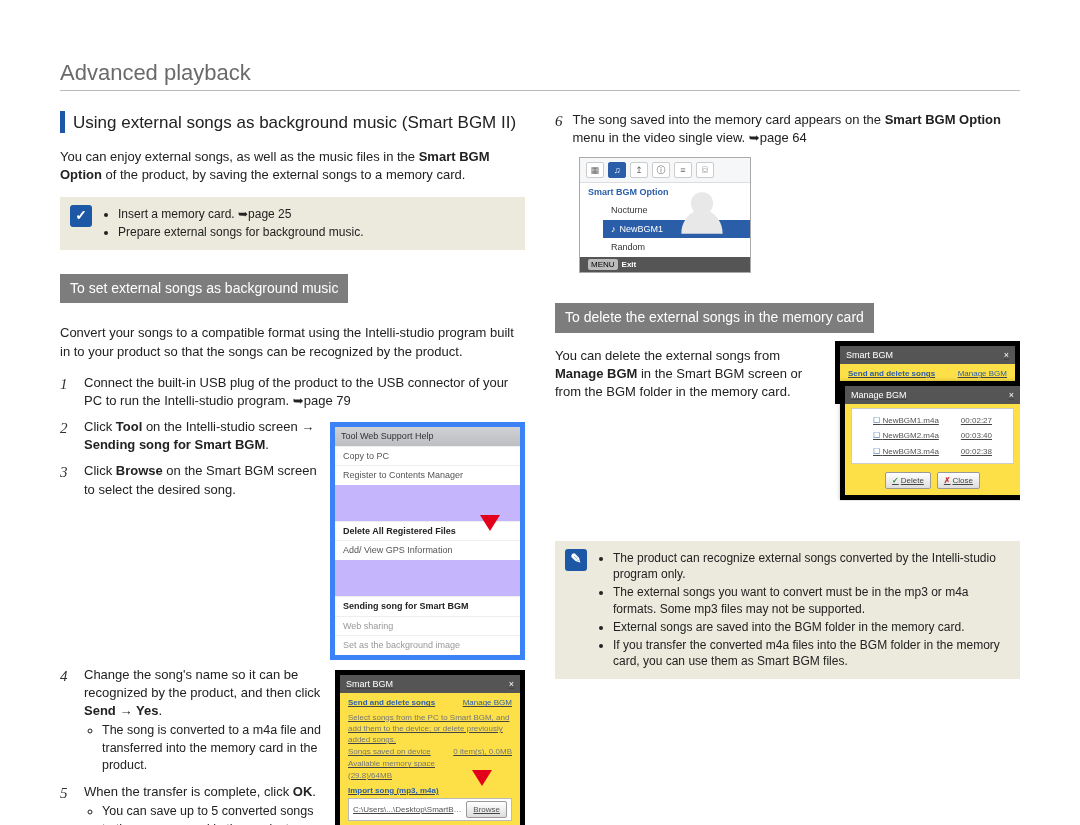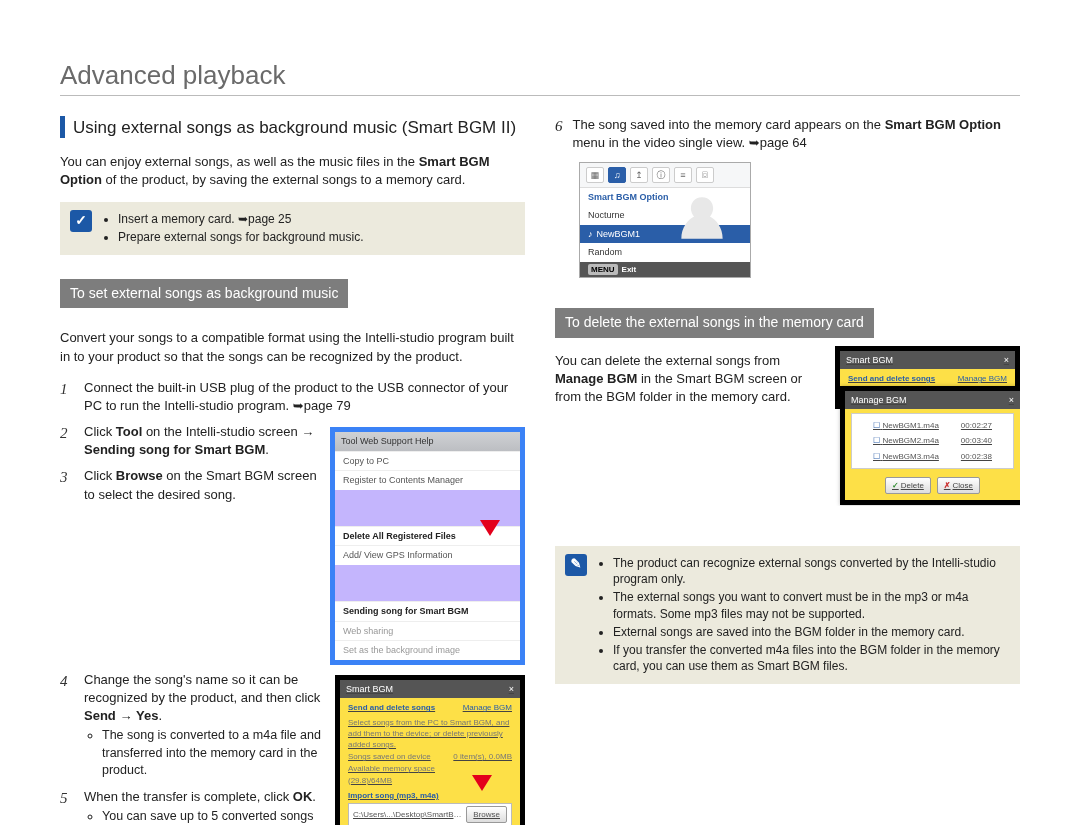--- a/index.html
+++ b/index.html
@@ -10,21 +10,21 @@
     color: #222;
     width: 1080px;
     height: 825px;
     box-sizing: border-box;
   }
   .page {
     padding: 60px 60px 20px 60px;
     box-sizing: border-box;
   }
   h1 {
-    font-size: 26px;
+    font-size: 22px;
     font-weight: 400;
     color: #6a6a6a;
     margin: 0 0 20px 0;
     border-bottom: 1px solid #bbb;
     padding-bottom: 4px;
   }
   .columns {
     display: flex;
     gap: 30px;
   }
@@ -161,25 +161,25 @@
   .cam {
     width: 170px;
     border: 1px solid #aaa;
     background: #fff;
     font-size: 9px;
     position: relative;
   }
   .cam .icons { display:flex; gap:4px; padding:4px 6px; background:#f6f7f8; border-bottom:1px solid #ddd; color:#666; font-size:11px;}
   .cam .icons span{display:inline-flex;align-items:center;justify-content:center;width:16px;height:14px;border:1px solid #ccc;background:#fff;border-radius:2px;font-size:9px;}
   .cam .menu-title { color:#2a5ea8; font-weight:bold; padding:3px 8px 2px 8px; font-size:9px;}
-  .cam .opt { padding:3px 8px; color:#333; background:#fff; }
+  .cam .opt { padding:3px 8px; color:#333; background:#fff;margin-left:23px; }
   .cam .opt.sel { background:#2a5ea8; color:#fff; display:flex; align-items:center; gap:4px;}
   .cam .opt.sel::before{content:"♪"; color:#fff;}
   .cam .foot { background:#555; color:#fff; padding:2px 8px; font-size:8px; display:flex; align-items:center; gap:4px;}
-  .cam .foot .tag{background:#bbb;color:#000;padding:0 3px;border-radius:2px;font-weight:bold;}
+  .cam .foot .tag{background:#bbb;color:#000;padding:0 3px;border-radius:2px;font-weight:normal;}
   .cam .bg-shape{position:absolute;right:6px;top:28px;bottom:22px;left:80px;pointer-events:none;}
   .cam .bg-shape svg{width:100%;height:100%;}
 
   
   .stack {
     position: relative;
     width: 180px;
     height: 160px;
     float: right;
     margin-left: 10px;

